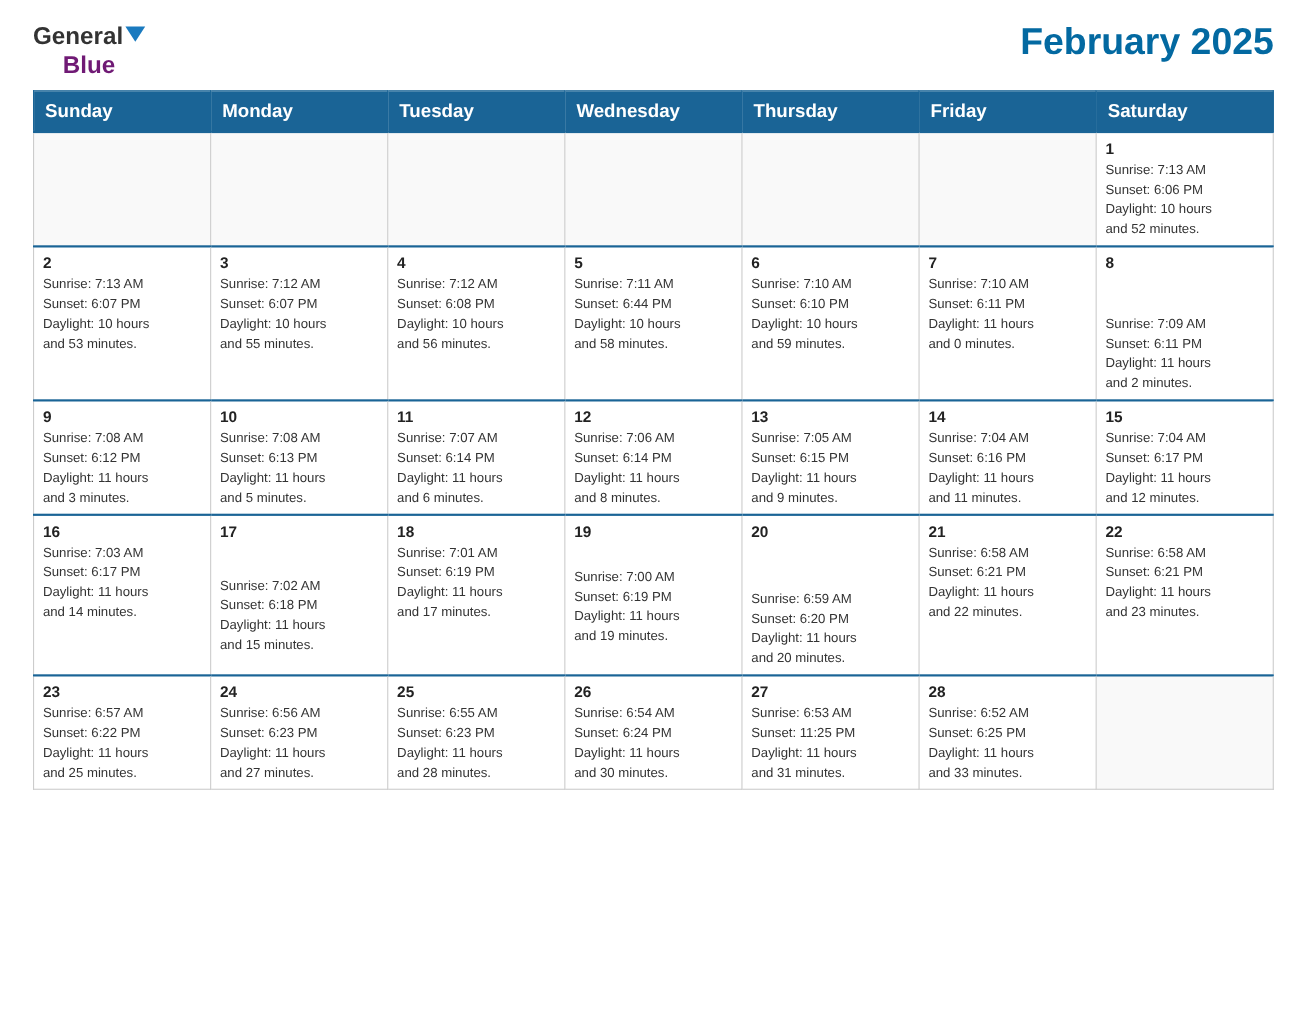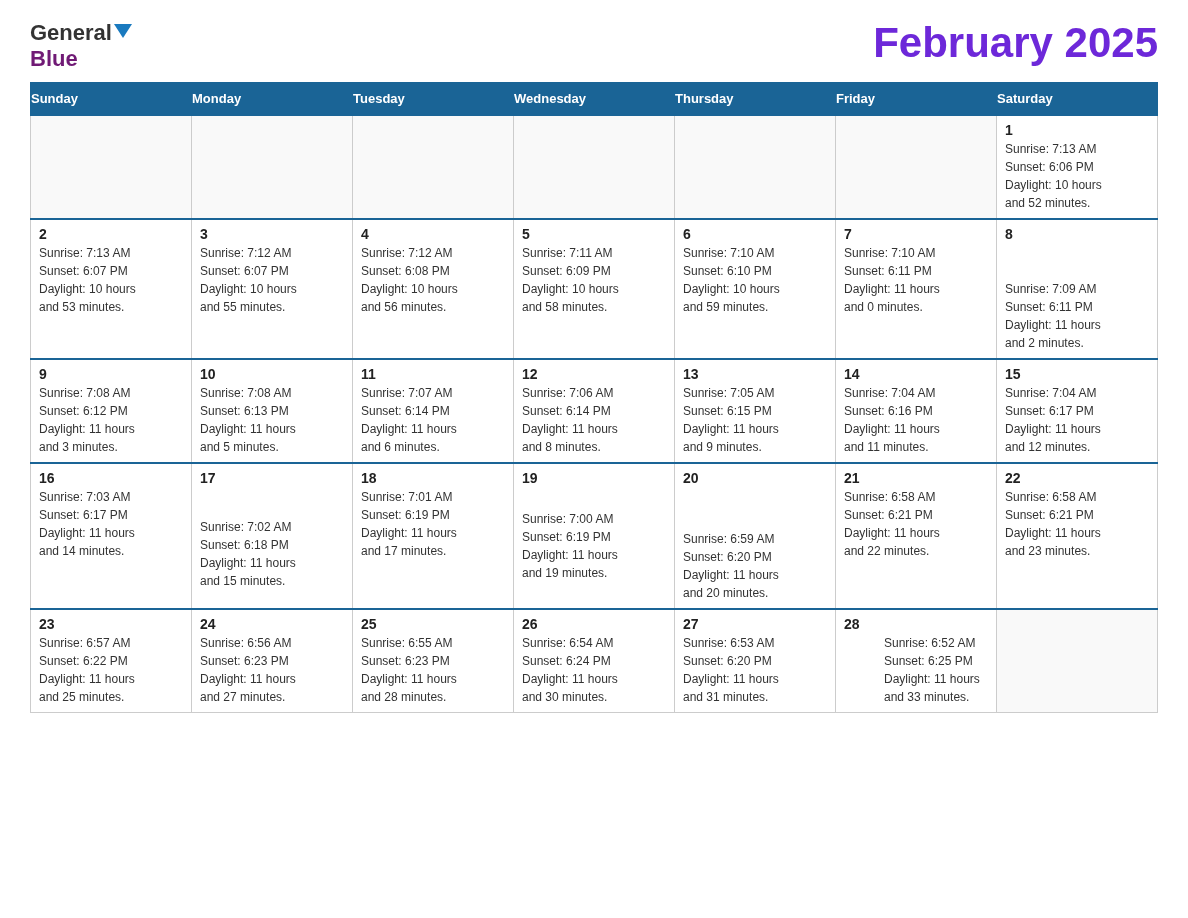--- a/index.html
+++ b/index.html
@@ -12,21 +12,21 @@
     }
     .header {
       display: flex;
       justify-content: space-between;
       align-items: flex-start;
       margin-bottom: 10px;
     }
     .logo {
       display: flex;
       flex-direction: column;
-      align-items: flex-start;
+      align-items: center;
     }
     .logo-general {
       font-size: 22px;
       font-weight: bold;
       color: #333;
     }
     .logo-blue {
       font-size: 22px;
       font-weight: bold;
       color: #701a75;
@@ -40,41 +40,41 @@
       border-top: 14px solid #1a7abf;
       margin-left: 2px;
       vertical-align: middle;
       position: relative;
       top: -2px;
     }
     .title-block {
       text-align: right;
     }
     .month-title {
-      font-size: 42px;
-      font-weight: bold;
-      color: #6d28d9;
+      font-size: 34px;
+      font-weight: bold;
+      color: #0369a1;
       line-height: 1.1;
     }
     .location {
       font-size: 18px;
       color: #444;
       margin-top: 4px;
     }
     .calendar {
       width: 100%;
       border-collapse: collapse;
       margin-top: 8px;
     }
     .calendar th {
       background-color: #1a6496;
       color: #fff;
-      font-size: 13px;
-      font-weight: bold;
-      padding: 8px 0;
+      font-size: 17px;
+      font-weight: bold;
+      padding: 8px 10px;
       text-align: left;
       border: 1px solid #1a6496;
     }
     .calendar td {
       border: 1px solid #ccc;
       vertical-align: top;
       padding: 6px 8px;
       width: 14.28%;
       min-height: 110px;
       font-size: 12.5px;
@@ -168,21 +168,21 @@
         <td>
           <span class="day-number">4</span>
           <div class="day-info" style="white-space: pre-line;">Sunrise: 7:12 AM
 Sunset: 6:08 PM
 Daylight: 10 hours
 and 56 minutes.</div>
         </td>
         <td>
           <span class="day-number">5</span>
           <div class="day-info" style="white-space: pre-line;">Sunrise: 7:11 AM
-Sunset: 6:09 PM
+Sunset: 6:44 PM
 Daylight: 10 hours
 and 58 minutes.</div>
         </td>
         <td>
           <span class="day-number">6</span>
           <div class="day-info" style="white-space: pre-line;">Sunrise: 7:10 AM
 Sunset: 6:10 PM
 Daylight: 10 hours
 and 59 minutes.</div>
         </td>
@@ -328,27 +328,27 @@
         <td>
           <span class="day-number">26</span>
           <div class="day-info" style="white-space: pre-line;">Sunrise: 6:54 AM
 Sunset: 6:24 PM
 Daylight: 11 hours
 and 30 minutes.</div>
         </td>
         <td>
           <span class="day-number">27</span>
           <div class="day-info" style="white-space: pre-line;">Sunrise: 6:53 AM
-Sunset: 6:20 PM
+Sunset: 11:25 PM
 Daylight: 11 hours
 and 31 minutes.</div>
         </td>
         <td>
           <span class="day-number">28</span>
-          <div class="day-info" style="white-space: pre-line; margin-left: 40px;">Sunrise: 6:52 AM
+          <div class="day-info" style="white-space: pre-line;">Sunrise: 6:52 AM
 Sunset: 6:25 PM
 Daylight: 11 hours
 and 33 minutes.</div>
         </td>
         <td class="empty-cell"></td>
       </tr>
     </tbody>
 </table>
 
 </body></html>

